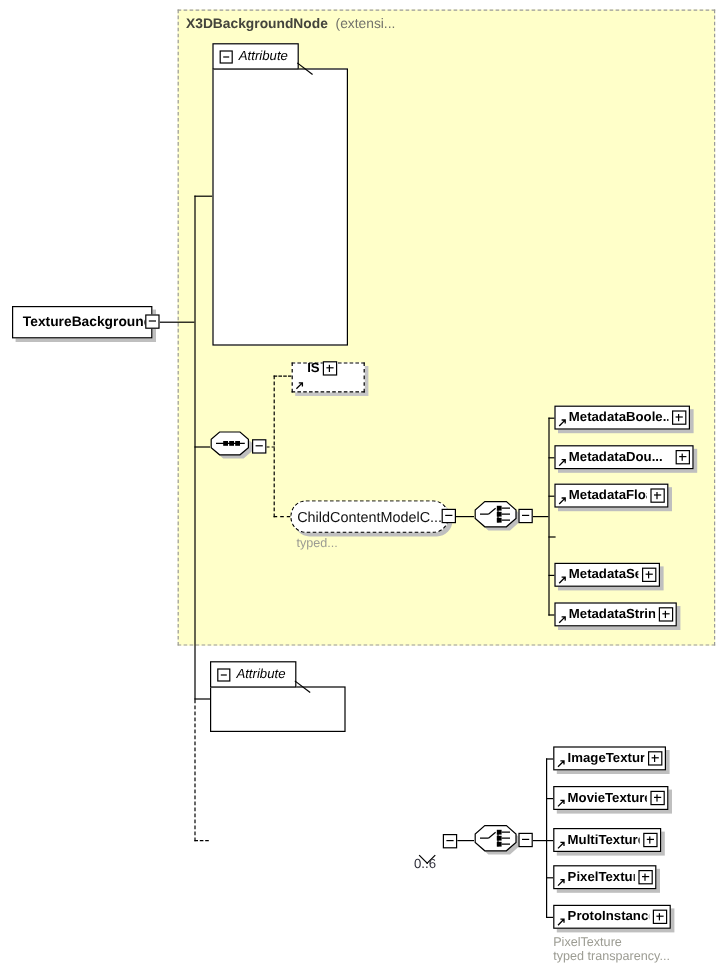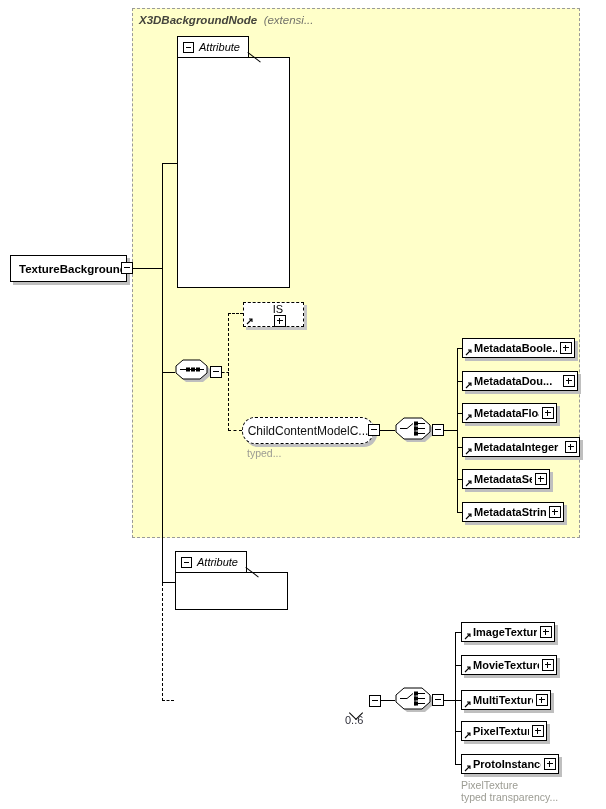--- a/index.html
+++ b/index.html
@@ -1,20 +1,20 @@
 <!DOCTYPE html>
 <html><head>
 <meta charset="utf-8">
 <style>
   html,body{margin:0;padding:0;background:#fff;}
   .stage{position:relative;width:606px;height:809px;background:#fff;overflow:hidden;
          font-family:"Liberation Sans","DejaVu Sans",sans-serif;}
   
-  .ycontainer{position:absolute;left:132px;top:8px;width:446px;height:528px;
-              background:#FFFFC9;border:1px dashed #9a9a9a;font-style:italic;}
+  .ycontainer{position:absolute;left:148px;top:8px;width:446px;height:528px;
+              background:#FFFFC9;border:1px dashed #9a9a9a;}
   .ytitle{position:absolute;left:6px;top:5px;font-size:11.5px;color:#4b4b44;white-space:nowrap;}
   .ytitle b{font-weight:bold;color:#44443c;}
   .ytitle .suffix{color:#73736b;font-weight:normal;}
   
   .hl{position:absolute;height:1px;background:#000;}
   .vl{position:absolute;width:1px;background:#000;}
   .hd{position:absolute;height:0;border-top:1px dashed #000;}
   .vd{position:absolute;width:0;border-left:1px dashed #000;}
   
   .ebox{position:absolute;height:20px;background:#fff;border:1px solid #000;
@@ -25,21 +25,21 @@
         border:1px solid #000;box-shadow:3px 3px 0 #bfbfbf;display:flex;align-items:center;
         font-weight:bold;font-size:11.5px;box-sizing:border-box;padding-left:8px;}
   .arr{position:absolute;left:2px;bottom:1px;width:8px;height:8px;}
   
   .abox{position:absolute;height:20px;background:#fff;border:1px dashed #000;
         box-shadow:3px 3px 0 #c6c6c6;display:flex;align-items:center;
         font-weight:bold;font-size:11px;box-sizing:border-box;padding:0 4px 0 8px;white-space:nowrap;}
   
   .isbox{position:absolute;left:243px;top:302px;width:61px;height:25px;background:#fff;
         border:1px dashed #000;box-shadow:3px 3px 0 #c6c6c6;display:flex;align-items:center;
-        font-weight:normal;font-size:11px;box-sizing:border-box;padding:0 3px 16px 12px;flex-direction:column;}
+        font-weight:bold;font-size:11px;box-sizing:border-box;padding:0 3px 16px 12px;}
   
   .atab{position:absolute;width:72px;height:22px;background:#fff;border:1px solid #000;
         box-sizing:border-box;display:flex;align-items:center;gap:5px;padding-left:5px;
         font-style:italic;font-size:11px;color:#000;z-index:3;}
   .abody{position:absolute;background:#fff;border:1px solid #000;box-sizing:border-box;z-index:2;}
   .diag{position:absolute;width:16px;height:1px;background:#000;transform-origin:0 0;
         transform:rotate(37deg);z-index:3;}
   
   .pill{position:absolute;height:27px;background:#fff;border:1px dashed #000;border-radius:13px;
         box-shadow:3px 3px 0 #bfbfbf;display:flex;align-items:center;justify-content:center;
@@ -176,27 +176,20 @@
     <span class="lbl">MetadataDou...</span>
     <span class="tg plus inner"></span>
   </div>
   <div class="ebox" style="left:462px;top:403px;width:95px;">
     <svg class="arr" viewBox="0 0 8 8">
         <path d="M1 7 L5.5 2.5 M3 2 L6 2 L6 5" stroke="#000" stroke-width="1.1" fill="none"></path>
       </svg>
     <span class="lbl">MetadataFloat</span>
     <span class="tg plus inner"></span>
   </div>
-  <div class="ebox" style="left:462px;top:437px;width:118px;">
-    <svg class="arr" viewBox="0 0 8 8">
-        <path d="M1 7 L5.5 2.5 M3 2 L6 2 L6 5" stroke="#000" stroke-width="1.1" fill="none"></path>
-      </svg>
-    <span class="lbl">MetadataInteger</span>
-    <span class="tg plus inner"></span>
-  </div>
   <div class="ebox" style="left:462px;top:469px;width:88px;">
     <svg class="arr" viewBox="0 0 8 8">
         <path d="M1 7 L5.5 2.5 M3 2 L6 2 L6 5" stroke="#000" stroke-width="1.1" fill="none"></path>
       </svg>
     <span class="lbl">MetadataSet</span>
     <span class="tg plus inner"></span>
   </div>
   <div class="ebox" style="left:462px;top:502px;width:102px;">
     <svg class="arr" viewBox="0 0 8 8">
         <path d="M1 7 L5.5 2.5 M3 2 L6 2 L6 5" stroke="#000" stroke-width="1.1" fill="none"></path>

